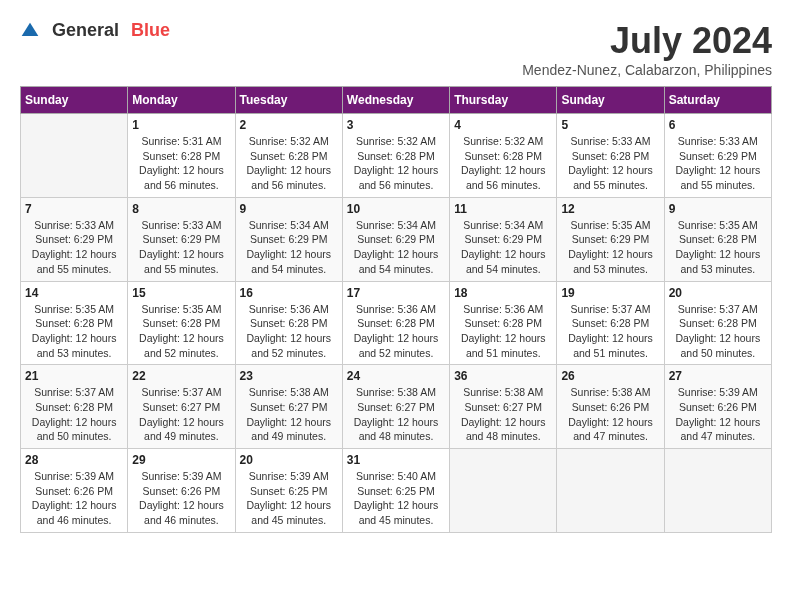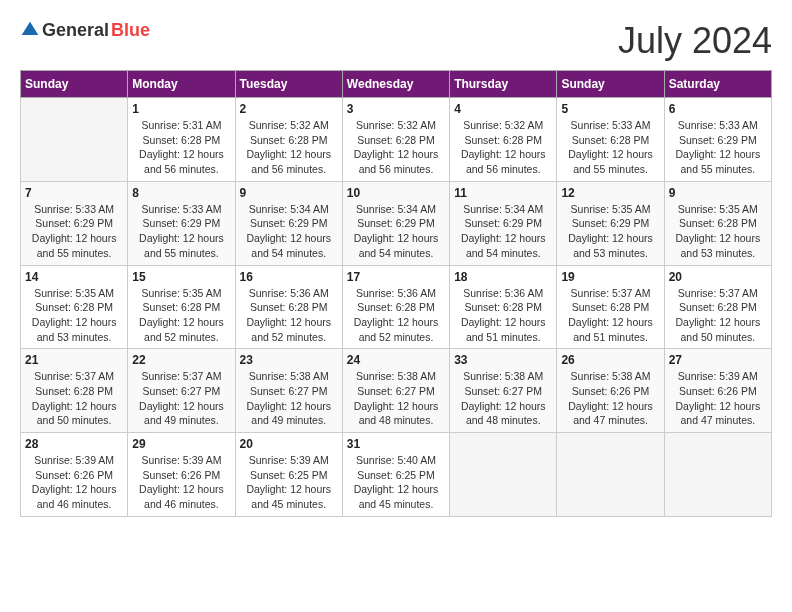--- a/index.html
+++ b/index.html
@@ -16,43 +16,43 @@
       align-items: flex-start;
       margin-bottom: 8px;
     }
     .logo {
       display: flex;
       flex-direction: column;
       align-items: flex-start;
     }
     .logo-text {
       display: flex;
-      align-items: flex-start;
-      gap: 2px;
+      align-items: flex-end;
+      gap: 12px;
     }
     .logo-general {
       font-size: 18px;
       font-weight: bold;
       color: #333;
     }
     .logo-blue {
       font-size: 18px;
       font-weight: bold;
       color: #ef4444;
     }
     .logo-icon {
       width: 20px;
       height: 20px;
     }
     .title-block {
       text-align: right;
     }
     .main-title {
       font-size: 36px;
-      font-weight: normal;
+      font-weight: bold;
       color: #333;
     }
     .subtitle {
       font-size: 14px;
       color: #555;
     }
     table {
       width: 100%;
       border-collapse: collapse;
       font-size: 11px;
@@ -100,20 +100,21 @@
     <div class="logo-text">
       <svg class="logo-icon" viewBox="0 0 24 24" xmlns="http://www.w3.org/2000/svg">
         <polygon points="12,2 22,18 2,18" fill="#1a6aad"></polygon>
       </svg>
       <span class="logo-general">General</span>
       <span class="logo-blue">Blue</span>
     </div>
   </div>
   <div class="title-block">
     <div class="main-title">July 2024</div>
+    <div class="subtitle">Mendez-Nunez, Calabarzon, Philippines</div>
   </div>
 </div>
 
 <table>
   <thead>
     <tr>
     <th>Sunday</th>
         <th>Monday</th>
         <th>Tuesday</th>
         <th>Wednesday</th>
@@ -221,21 +222,21 @@
         </td>
         <td>
           <span class="day-num">23</span>
           <div class="day-info">Sunrise: 5:38 AM<br>Sunset: 6:27 PM<br>Daylight: 12 hours<br>and 49 minutes.</div>
         </td>
         <td>
           <span class="day-num">24</span>
           <div class="day-info">Sunrise: 5:38 AM<br>Sunset: 6:27 PM<br>Daylight: 12 hours<br>and 48 minutes.</div>
         </td>
         <td>
-          <span class="day-num">33</span>
+          <span class="day-num">36</span>
           <div class="day-info">Sunrise: 5:38 AM<br>Sunset: 6:27 PM<br>Daylight: 12 hours<br>and 48 minutes.</div>
         </td>
         <td>
           <span class="day-num">26</span>
           <div class="day-info">Sunrise: 5:38 AM<br>Sunset: 6:26 PM<br>Daylight: 12 hours<br>and 47 minutes.</div>
         </td>
         <td>
           <span class="day-num">27</span>
           <div class="day-info">Sunrise: 5:39 AM<br>Sunset: 6:26 PM<br>Daylight: 12 hours<br>and 47 minutes.</div>
         </td>

